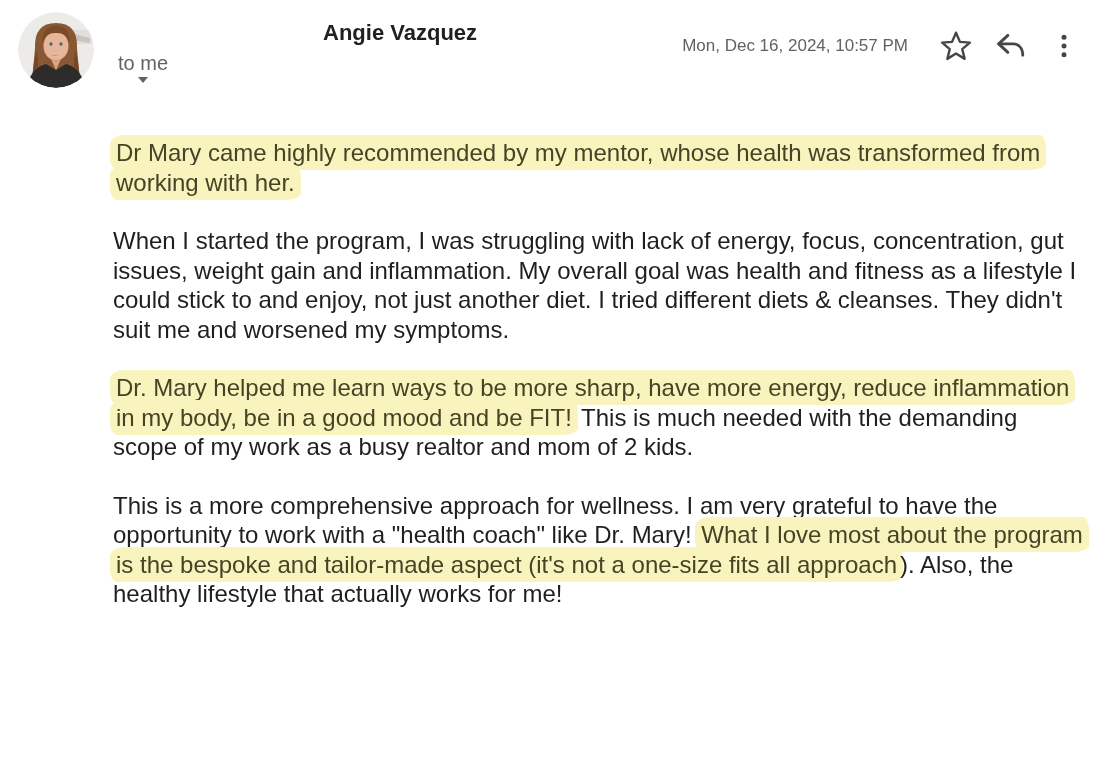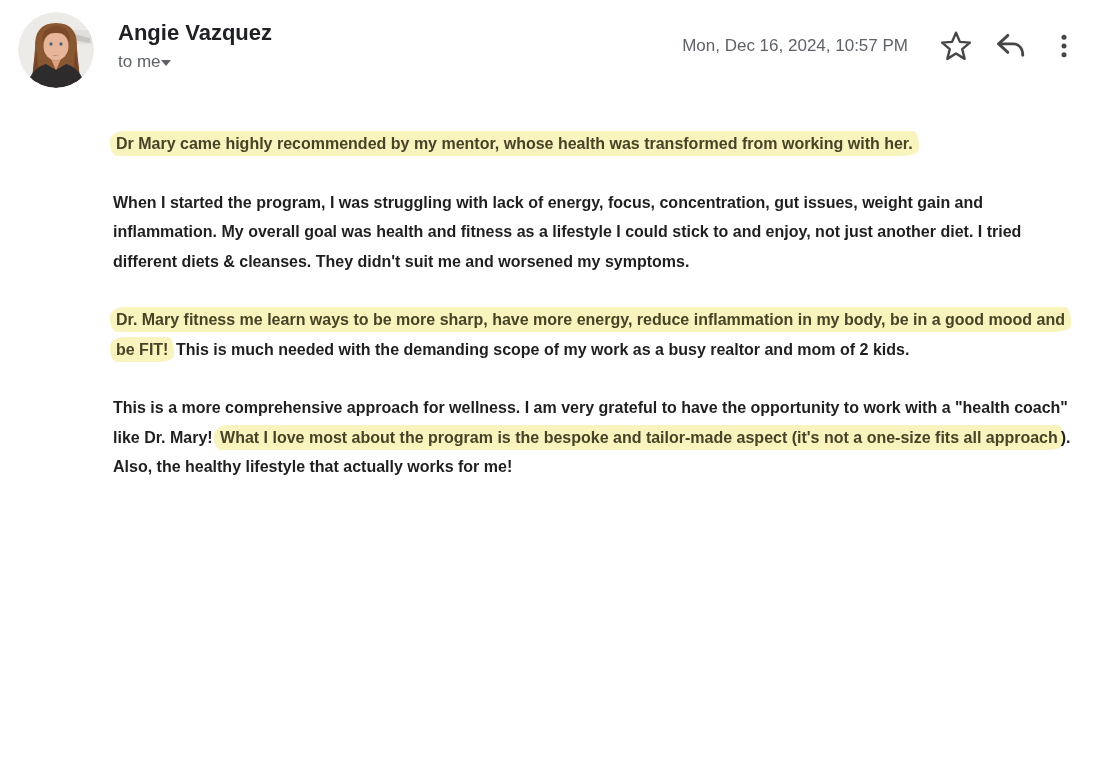--- a/index.html
+++ b/index.html
@@ -15,33 +15,33 @@
     width:1100px;height:777px;background:#ffffff;
     font-family:"Liberation Sans",sans-serif;
     color:var(--body-text);
     overflow:hidden;
   }
   .email{width:1100px;height:777px;position:relative;}
 
   
   .email-header{
     display:flex;align-items:flex-start;
-    padding:10px 14px 0 18px;height:96px;
+    padding:10px 14px 0 18px;height:96px;text-align:center;
   }
   .avatar{
     width:76px;height:76px;border-radius:50%;overflow:hidden;flex:0 0 auto;
     margin-top:2px;cursor:pointer;
   }
   .sender-block{margin-left:24px;flex:1 1 auto;min-width:0;padding-top:10px;}
   .sender-name{
     font-size:22px;font-weight:700;color:#202124;line-height:1.2;
   }
   .to-row{
     display:flex;align-items:center;margin-top:6px;
-    font-size:17px;color:var(--secondary);cursor:pointer;width:max-content;
+    font-size:20px;color:var(--secondary);cursor:pointer;width:max-content;flex-direction:column;
   }
   .caret{
     width:0;height:0;border-left:5px solid transparent;border-right:5px solid transparent;
     border-top:6px solid var(--secondary);margin-top:2px;
   }
   .header-right{
     display:flex;align-items:center;flex:0 0 auto;padding-top:14px;
   }
   .date{
     font-size:17px;color:var(--secondary);margin-right:16px;white-space:nowrap;
@@ -52,25 +52,24 @@
     margin-left:10px;padding:0;
   }
   .icon-btn svg{display:block;}
 
   
   .email-body{
     padding:33px 14px 0 113px;
     width:1100px;
   }
   .para{
-    margin:0 0 29px 0;
-    font-size:16px;line-height:29.5px;
+    margin:9px 0 29px 0;
+    font-size:24px;line-height:29.5px;
     color:var(--body-text);
     max-width:980px;
-    font-weight:bold;
   }
   .hl{
     background:var(--hl-bg);
     color:var(--hl-text);
     padding:4px 6px;
     margin:0 -3px;
     border-radius:14px 6px 16px 8px / 10px 14px 7px 12px;
     -webkit-box-decoration-break:clone;
     box-decoration-break:clone;
   }
@@ -137,17 +136,17 @@
           <circle cx="12" cy="12" r="2" fill="#444746"></circle>
           <circle cx="12" cy="19" r="2" fill="#444746"></circle>
         </svg>
       </button>
     </div>
   </header>
 
   <main class="email-body">
       <p class="para"><span class="hl">Dr Mary came highly recommended by my mentor, whose health was transformed from working with her.</span></p>
       <p class="para"><span class="plain">When I started the program, I was struggling with lack of energy, focus, concentration, gut issues, weight gain and inflammation. My overall goal was health and fitness as a lifestyle I could stick to and enjoy, not just another diet. I tried different diets &amp; cleanses. They didn't suit me and worsened my symptoms.</span></p>
-      <p class="para"><span class="hl">Dr. Mary fitness me learn ways to be more sharp, have more energy, reduce inflammation in my body, be in a good mood and be FIT!</span><span class="plain"> This is much needed with the demanding scope of my work as a busy realtor and mom of 2 kids.</span></p>
+      <p class="para"><span class="hl">Dr. Mary helped me learn ways to be more sharp, have more energy, reduce inflammation in my body, be in a good mood and be FIT!</span><span class="plain"> This is much needed with the demanding scope of my work as a busy realtor and mom of 2 kids.</span></p>
       <p class="para"><span class="plain">This is a more comprehensive approach for wellness. I am very grateful to have the opportunity to work with a "health coach" like Dr. Mary! </span><span class="hl">What I love most about the program is the bespoke and tailor-made aspect (it's not a one-size fits all approach</span><span class="plain">). Also, the healthy lifestyle that actually works for me!</span></p>
     </main>
 
 </div>
 
 </body></html>

